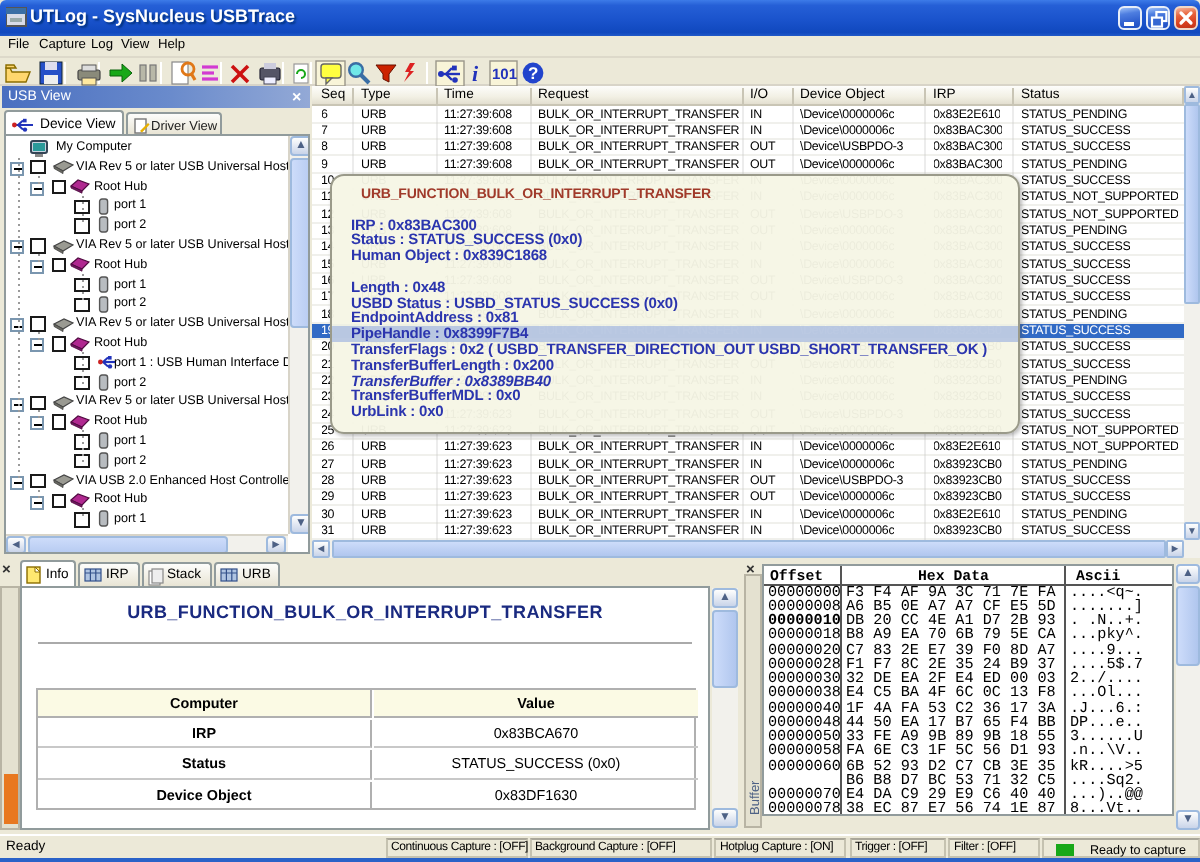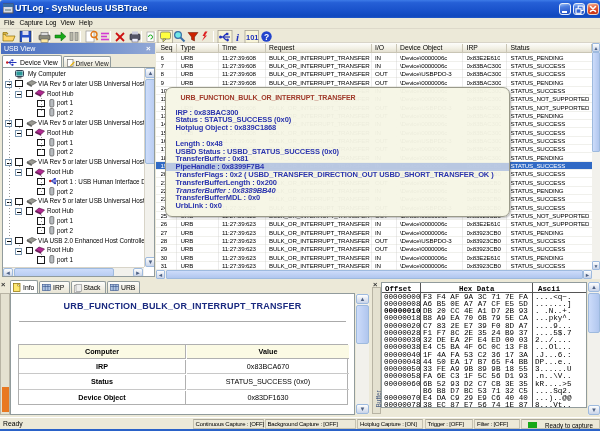--- a/index.html
+++ b/index.html
@@ -669,24 +669,24 @@
  <div class="ab" style="left:9.5px;top:0;width:417px;height:9px;background:linear-gradient(180deg,#CDDCFA,#B0C6EE);border:1px solid #9EBADE;border-radius:1px;"></div>
  <div class="ab" style="left:427px;top:0;width:9px;height:9px;background:linear-gradient(180deg,#FEFEFD,#C9D4E9);border:1px solid #9EBADE;border-radius:1px;color:#4D6185;font-size:5.5px;text-align:center;line-height:8px;">►</div>
  <div class="ab" style="left:436.5px;top:0;width:8px;height:9px;background:#F2F1EC;"></div>
 </div>
 </div>
 <div class="ab" style="left:164.5px;top:87px;width:345px;height:129.5px;background:rgba(246,246,229,0.96);border:1px solid #9a9a8a;border-radius:7px;box-shadow:1px 1px 2px rgba(80,80,80,0.4);z-index:10;overflow:hidden;">
  <div class="ab" style="left:0;top:74.5px;width:345px;height:8.4px;background:rgba(148,172,224,0.6);"></div>
  <div class="ab" style="left:15px;top:5.5px;font-size:7px;font-weight:bold;color:#A03A2A;letter-spacing:-0.1px;">URB_FUNCTION_BULK_OR_INTERRUPT_TRANSFER</div>
 <div class="ab" style="left:10px;top:19.5px;font-size:7.5px;font-weight:bold;color:#2B35AE;white-space:nowrap;letter-spacing:-0.1px;">IRP : 0x83BAC300</div>
     <div class="ab" style="left:10px;top:27.3px;font-size:7.5px;font-weight:bold;color:#2B35AE;white-space:nowrap;letter-spacing:-0.1px;">Status : STATUS_SUCCESS (0x0)</div>
-    <div class="ab" style="left:10px;top:35.1px;font-size:7.5px;font-weight:bold;color:#2B35AE;white-space:nowrap;letter-spacing:-0.1px;">Hotplug Object : 0x839C1868</div>
+    <div class="ab" style="left:10px;top:35.1px;font-size:7.5px;font-weight:bold;color:#2B35AE;white-space:nowrap;letter-spacing:-0.1px;">Human Object : 0x839C1868</div>
     <div class="ab" style="left:10px;top:50.699999999999996px;font-size:7.5px;font-weight:bold;color:#2B35AE;white-space:nowrap;letter-spacing:-0.1px;">Length : 0x48</div>
     <div class="ab" style="left:10px;top:58.49999999999999px;font-size:7.5px;font-weight:bold;color:#2B35AE;white-space:nowrap;letter-spacing:-0.1px;">USBD Status : USBD_STATUS_SUCCESS (0x0)</div>
-    <div class="ab" style="left:10px;top:66.3px;font-size:7.5px;font-weight:bold;color:#2B35AE;white-space:nowrap;letter-spacing:-0.1px;">TransferBuffer : 0x81</div>
+    <div class="ab" style="left:10px;top:66.3px;font-size:7.5px;font-weight:bold;color:#2B35AE;white-space:nowrap;letter-spacing:-0.1px;">EndpointAddress : 0x81</div>
     <div class="ab" style="left:10px;top:74.1px;font-size:7.5px;font-weight:bold;color:#2B35AE;white-space:nowrap;letter-spacing:-0.1px;">PipeHandle : 0x8399F7B4</div>
     <div class="ab" style="left:10px;top:81.89999999999999px;font-size:7.5px;font-weight:bold;color:#2B35AE;white-space:nowrap;letter-spacing:-0.1px;">TransferFlags : 0x2 ( USBD_TRANSFER_DIRECTION_OUT USBD_SHORT_TRANSFER_OK )</div>
     <div class="ab" style="left:10px;top:89.69999999999999px;font-size:7.5px;font-weight:bold;color:#2B35AE;white-space:nowrap;letter-spacing:-0.1px;">TransferBufferLength : 0x200</div>
     <div class="ab" style="left:10px;top:97.49999999999999px;font-size:7.5px;font-weight:bold;color:#2B35AE;white-space:nowrap;letter-spacing:-0.1px;font-style:italic;">TransferBuffer : 0x8389BB40</div>
     <div class="ab" style="left:10px;top:105.29999999999998px;font-size:7.5px;font-weight:bold;color:#2B35AE;white-space:nowrap;letter-spacing:-0.1px;">TransferBufferMDL : 0x0</div>
     <div class="ab" style="left:10px;top:113.09999999999998px;font-size:7.5px;font-weight:bold;color:#2B35AE;white-space:nowrap;letter-spacing:-0.1px;">UrbLink : 0x0</div>
   </div>
 <div class="ab" style="left:0;top:279px;width:371px;height:137px;background:#ECE9D8;">
 
  <div class="ab" style="left:1px;top:1px;font-size:7.5px;font-weight:bold;color:#333;">×</div>

